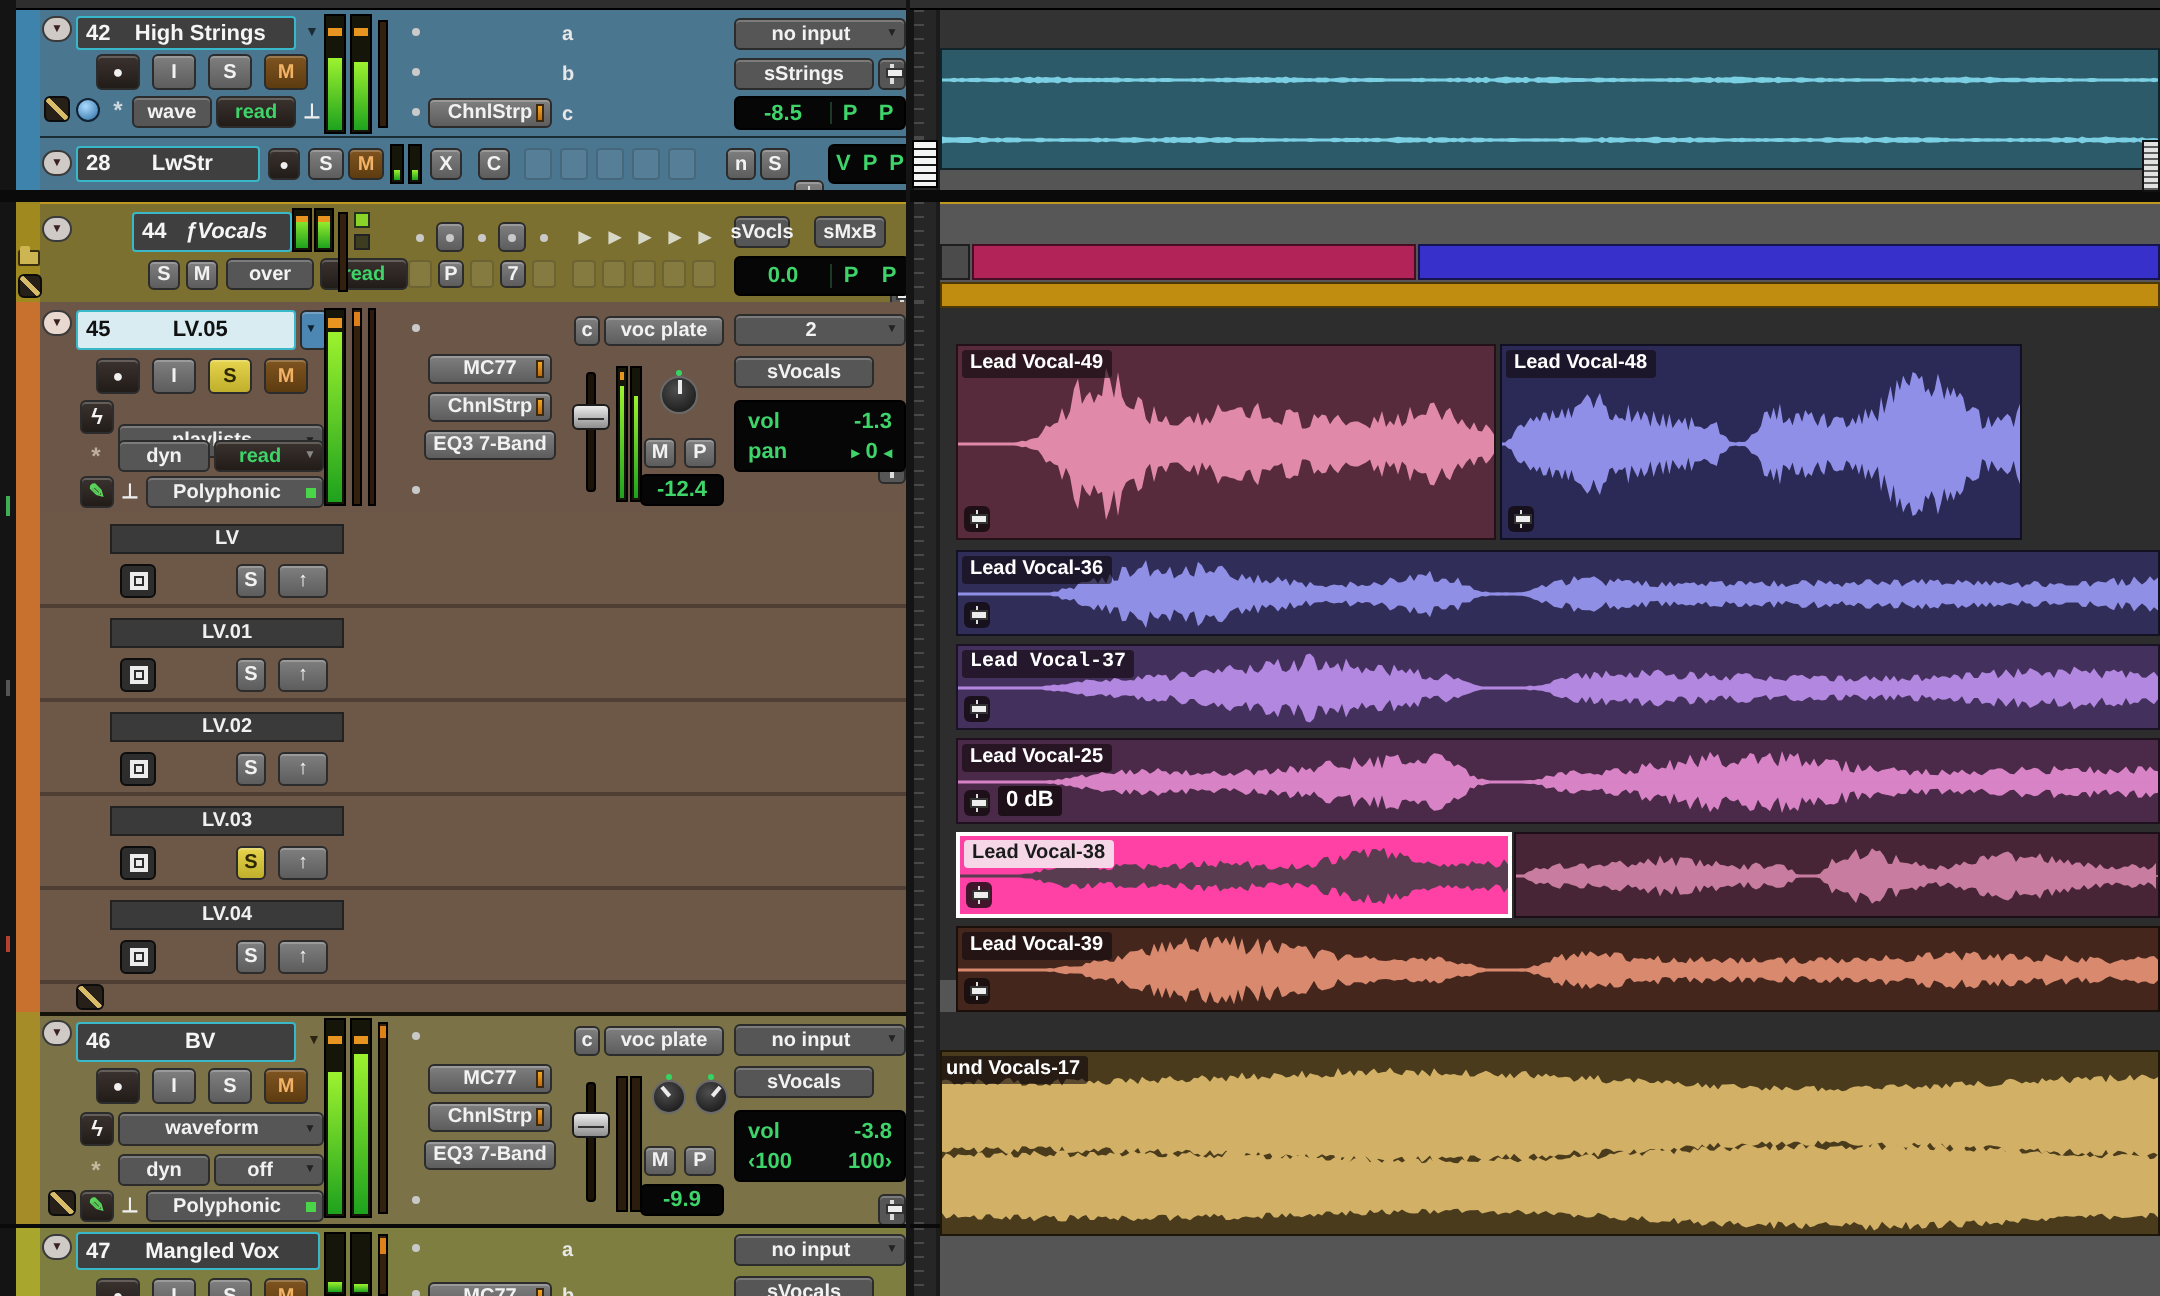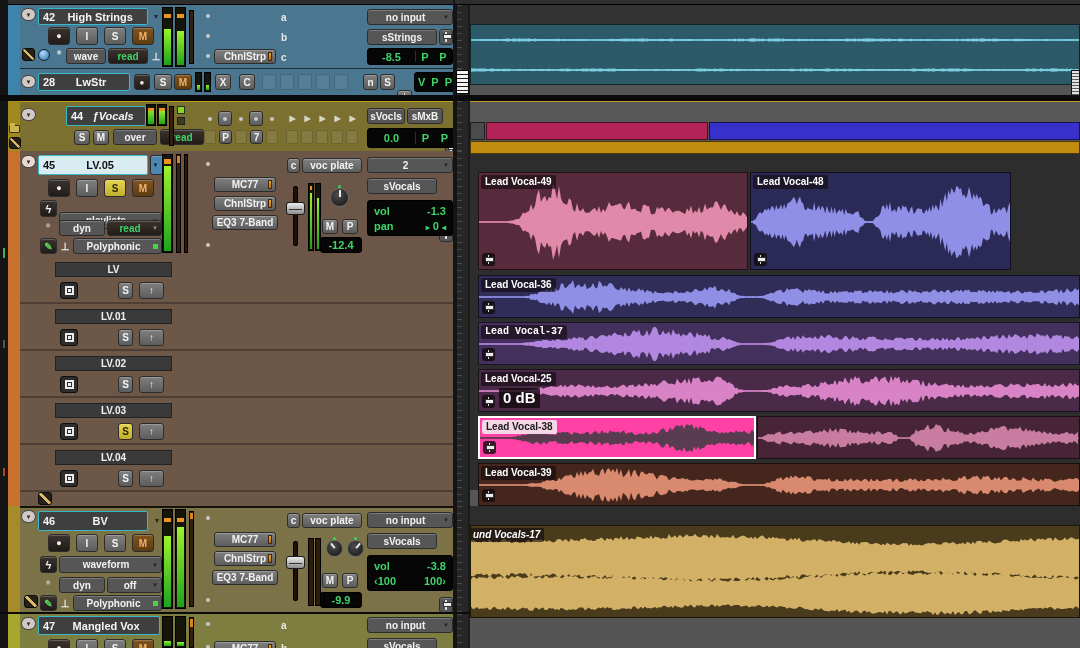--- a/index.html
+++ b/index.html
@@ -80,21 +80,21 @@
          background-image:repeating-linear-gradient(to bottom,rgba(255,255,255,.16) 0 1px,transparent 1px 7px);
          background-size:5px 100%;background-repeat:no-repeat;}
   .clip{position:absolute;border:1px solid rgba(0,0,0,.6);overflow:hidden;margin-top:17px;}
   .clip.sel{border:2px solid #fff;}
   .wave{position:absolute;left:0;top:0;width:100%;height:100%;}
   .cliplabel{position:absolute;top:2px;left:2px;background:rgba(18,10,14,.62);color:#fff;
              font-weight:bold;font-size:10px;padding:1px 4px 2px;border-radius:2px;white-space:nowrap;}
   .sel .cliplabel{background:#f5d7e7;color:#1b1b1b;}
   .clipfader{position:absolute;left:3px;bottom:3px;width:13px;height:13px;background:rgba(18,10,14,.8);border-radius:3px;}
   .gainchip{position:absolute;left:20px;bottom:3px;background:rgba(18,10,14,.8);color:#fff;
-            font-weight:bold;font-size:15px;padding:1px 4px 2px;border-radius:2px;}
+            font-weight:bold;font-size:11px;padding:1px 4px 2px;border-radius:2px;}
   .piano{position:absolute;background:repeating-linear-gradient(#f4f4f4 0 3px,#181818 3px 4px);border:1px solid #000;}
   .sthumb{position:absolute;background:repeating-linear-gradient(#e2e2e2 0 2px,#5c5c5c 2px 3px);border:1px solid #111;}
 
   .lbl{position:absolute;color:#e8e8e8;font-weight:bold;font-size:10px;}
   .icn{position:absolute;display:flex;align-items:center;justify-content:center;color:#eee;font-weight:bold;}
   .orb{position:absolute;border-radius:50%;background:radial-gradient(circle at 38% 32%,#aadcff,#2a6aa0);border:1px solid #123;}
   .vline{position:absolute;background:#141414;}
   .hline{position:absolute;background:#0a0a0a;}
 </style>
 </head>
@@ -241,21 +241,21 @@
   <div class="slot" style="left:204px;top:130px;width:12px;height:14px;"></div>
   <div class="chip" style="left:219px;top:130px;width:13px;height:14px;">P</div>
   <div class="slot" style="left:235px;top:130px;width:12px;height:14px;"></div>
   <div class="chip" style="left:250px;top:130px;width:13px;height:14px;">7</div>
   <div class="slot" style="left:266px;top:130px;width:12px;height:14px;"></div>
   <div class="slot" style="left:286px;top:130px;width:12px;height:14px;"></div>
   <div class="slot" style="left:301px;top:130px;width:12px;height:14px;"></div>
   <div class="slot" style="left:316px;top:130px;width:12px;height:14px;"></div>
   <div class="slot" style="left:331px;top:130px;width:12px;height:14px;"></div>
   <div class="slot" style="left:346px;top:130px;width:12px;height:14px;"></div>
-  <div class="chip flat" style="left:367px;top:108px;width:38px;height:16px;">sVocls</div>
+  <div class="chip flat" style="left:367px;top:108px;width:28px;height:16px;">sVocls</div>
   <div class="chip flat" style="left:407px;top:108px;width:36px;height:16px;">sMxB</div>
   <div class="chip flat fgl" style="left:445px;top:108px;width:12px;height:16px;"></div>
   <div class="blackbox" style="left:367px;top:128px;width:88px;height:20px;">
     <span class="cell" style="flex:1.3;">0.0</span>
     <span class="bdiv"></span>
     <span class="cell" style="width:19px;">P</span>
     <span class="cell" style="width:19px;">P</span>
   </div>
 
   <div class="ab" style="left:20px;top:151px;width:435px;height:105px;background:#6b5648;"></div>
@@ -620,21 +620,21 @@
   </div>
   <div class="clip" style="left: 478px; top: 446px; width: 602px; height: 43px; background: rgb(68, 38, 29);">
     <svg class="wave" viewBox="0 0 600 41" preserveAspectRatio="none">
         <polygon points="0,20.3 2,20.3 4,20.3 6,20.3 8,20.3 10,20.3 12,20.3 14,20.3 16,20.3 18,20.3 20,20.3 22,20.3 24,20.3 26,20.3 28,20.3 30,20.3 32,20.3 34,20.3 36,20.3 38,20.3 40,20.3 42,20.3 44,20.3 46,20.0 48,20.2 50,19.6 52,19.3 54,18.9 56,19.4 58,19.2 60,19.2 62,19.1 64,17.4 66,17.6 68,16.1 70,16.7 72,16.6 74,15.7 76,16.9 78,16.9 80,13.8 82,15.9 84,13.6 86,11.8 88,11.6 90,11.4 92,10.2 94,13.2 96,13.9 98,7.7 100,12.2 102,6.9 104,12.3 106,6.8 108,11.0 110,8.4 112,8.0 114,4.7 116,10.6 118,10.8 120,12.1 122,6.2 124,4.4 126,10.4 128,5.3 130,4.3 132,7.9 134,4.8 136,8.8 138,3.7 140,11.2 142,5.0 144,13.2 146,11.6 148,8.9 150,5.1 152,13.5 154,7.6 156,5.6 158,10.8 160,12.9 162,7.4 164,8.1 166,9.9 168,10.4 170,8.8 172,9.4 174,9.1 176,12.2 178,15.6 180,12.0 182,10.7 184,11.2 186,11.7 188,12.7 190,16.5 192,14.7 194,13.2 196,13.3 198,14.9 200,14.9 202,14.7 204,13.8 206,15.5 208,14.6 210,16.1 212,16.4 214,16.5 216,16.3 218,15.6 220,16.0 222,16.0 224,16.8 226,15.2 228,14.7 230,15.6 232,15.1 234,16.6 236,14.5 238,15.8 240,14.2 242,14.7 244,16.8 246,16.6 248,17.4 250,18.3 252,17.5 254,18.1 256,17.7 258,18.6 260,19.6 262,19.7 264,20.3 266,20.3 268,20.3 270,20.3 272,20.3 274,20.3 276,20.3 278,20.3 280,20.3 282,20.1 284,20.2 286,19.8 288,18.6 290,19.1 292,17.7 294,17.1 296,17.3 298,14.3 300,14.7 302,12.9 304,16.4 306,14.1 308,12.7 310,14.7 312,11.5 314,14.1 316,11.6 318,12.8 320,14.2 322,13.4 324,12.5 326,14.8 328,12.2 330,12.3 332,12.9 334,16.2 336,17.0 338,14.9 340,15.4 342,15.1 344,15.7 346,14.9 348,16.1 350,13.7 352,17.3 354,17.5 356,17.0 358,14.7 360,17.1 362,17.0 364,17.6 366,14.7 368,17.1 370,15.9 372,14.2 374,16.9 376,16.6 378,15.3 380,16.1 382,17.5 384,16.1 386,14.7 388,15.8 390,17.9 392,14.6 394,17.1 396,17.0 398,14.7 400,17.1 402,17.2 404,16.3 406,15.7 408,15.8 410,14.7 412,14.9 414,18.0 416,15.8 418,14.6 420,17.2 422,18.0 424,17.5 426,16.0 428,16.8 430,14.7 432,14.6 434,16.3 436,14.5 438,16.3 440,17.7 442,15.4 444,17.3 446,16.9 448,15.0 450,14.8 452,16.0 454,16.7 456,14.9 458,15.2 460,16.5 462,16.3 464,13.4 466,15.6 468,15.7 470,15.1 472,15.9 474,17.1 476,16.7 478,16.5 480,13.2 482,14.8 484,12.4 486,12.1 488,15.7 490,15.1 492,14.2 494,12.3 496,12.8 498,11.5 500,13.7 502,16.2 504,12.3 506,12.9 508,11.8 510,12.6 512,15.9 514,15.7 516,13.3 518,15.2 520,12.7 522,16.5 524,14.0 526,12.7 528,13.1 530,15.9 532,15.7 534,14.0 536,15.0 538,17.1 540,16.2 542,16.8 544,13.1 546,14.3 548,15.3 550,15.9 552,16.8 554,13.6 556,15.7 558,16.7 560,17.4 562,14.8 564,17.0 566,14.2 568,15.0 570,14.8 572,15.6 574,17.0 576,17.9 578,17.0 580,16.4 582,15.6 584,16.4 586,15.6 588,15.6 590,14.3 592,15.1 594,15.2 596,14.3 598,14.0 600,15.9 600,26.1 598,28.0 596,27.7 594,26.8 592,26.9 590,27.7 588,26.4 586,26.4 584,25.6 582,26.4 580,25.6 578,25.0 576,24.1 574,25.0 572,26.4 570,27.2 568,27.0 566,27.8 564,25.0 562,27.2 560,24.6 558,25.3 556,26.3 554,28.4 552,25.2 550,26.1 548,26.7 546,27.7 544,28.9 542,25.2 540,25.8 538,24.9 536,27.0 534,28.0 532,26.3 530,26.1 528,28.9 526,29.3 524,28.0 522,25.5 520,29.3 518,26.8 516,28.7 514,26.3 512,26.1 510,29.4 508,30.2 506,29.1 504,29.7 502,25.8 500,28.3 498,30.5 496,29.2 494,29.7 492,27.8 490,26.9 488,26.3 486,29.9 484,29.6 482,27.2 480,28.8 478,25.5 476,25.3 474,24.9 472,26.1 470,26.9 468,26.3 466,26.4 464,28.6 462,25.7 460,25.5 458,26.8 456,27.1 454,25.3 452,26.0 450,27.2 448,27.0 446,25.1 444,24.7 442,26.6 440,24.3 438,25.7 436,27.5 434,25.7 432,27.4 430,27.3 428,25.2 426,26.0 424,24.5 422,24.0 420,24.8 418,27.4 416,26.2 414,24.0 412,27.1 410,27.3 408,26.2 406,26.3 404,25.7 402,24.8 400,24.9 398,27.3 396,25.0 394,24.9 392,27.4 390,24.1 388,26.2 386,27.3 384,25.9 382,24.5 380,25.9 378,26.7 376,25.4 374,25.1 372,27.8 370,26.1 368,24.9 366,27.3 364,24.4 362,25.0 360,24.9 358,27.3 356,25.0 354,24.5 352,24.7 350,28.3 348,25.9 346,27.1 344,26.3 342,26.9 340,26.6 338,27.1 336,25.0 334,25.8 332,29.1 330,29.7 328,29.8 326,27.2 324,29.5 322,28.6 320,27.8 318,29.2 316,30.4 314,27.9 312,30.5 310,27.3 308,29.3 306,27.9 304,25.6 302,29.1 300,27.3 298,27.7 296,24.7 294,24.9 292,24.3 290,22.9 288,23.4 286,22.2 284,21.8 282,21.9 280,21.7 278,21.7 276,21.7 274,21.7 272,21.7 270,21.7 268,21.7 266,21.7 264,21.7 262,22.3 260,22.4 258,23.4 256,24.3 254,23.9 252,24.5 250,23.7 248,24.6 246,25.4 244,25.2 242,27.3 240,27.8 238,26.2 236,27.5 234,25.4 232,26.9 230,26.4 228,27.3 226,26.8 224,25.2 222,26.0 220,26.0 218,26.4 216,25.7 214,25.5 212,25.6 210,25.9 208,27.4 206,26.5 204,28.2 202,27.3 200,27.1 198,27.1 196,28.7 194,28.8 192,27.3 190,25.5 188,29.3 186,30.3 184,30.8 182,31.3 180,30.0 178,26.4 176,29.8 174,32.9 172,32.6 170,33.2 168,31.6 166,32.1 164,33.9 162,34.6 160,29.1 158,31.2 156,36.4 154,34.4 152,28.5 150,36.9 148,33.1 146,30.4 144,28.8 142,37.0 140,30.8 138,38.3 136,33.2 134,37.2 132,34.1 130,37.7 128,36.7 126,31.6 124,37.6 122,35.8 120,29.9 118,31.2 116,31.4 114,37.3 112,34.0 110,33.6 108,31.0 106,35.2 104,29.7 102,35.1 100,29.8 98,34.3 96,28.1 94,28.8 92,31.8 90,30.6 88,30.4 86,30.2 84,28.4 82,26.1 80,28.2 78,25.1 76,25.1 74,26.3 72,25.4 70,25.3 68,25.9 66,24.4 64,24.6 62,22.9 60,22.8 58,22.8 56,22.6 54,23.1 52,22.7 50,22.4 48,21.8 46,22.0 44,21.7 42,21.7 40,21.7 38,21.7 36,21.7 34,21.7 32,21.7 30,21.7 28,21.7 26,21.7 24,21.7 22,21.7 20,21.7 18,21.7 16,21.7 14,21.7 12,21.7 10,21.7 8,21.7 6,21.7 4,21.7 2,21.7 0,21.7 " fill="#d8896e"></polygon>
         <rect x="0" y="20.5" width="600" height="1" fill="#d8896e" opacity="0.85"></rect>
       </svg>
     <span class="cliplabel">Lead Vocal-39</span>
     <span class="clipfader fgl"></span>
   </div>
 
-  <div class="clip" style="left: 470px; top: 508px; width: 610px; height: 93px; background: rgb(73, 59, 27); font-style: italic;">
+  <div class="clip" style="left: 470px; top: 508px; width: 610px; height: 93px; background: rgb(73, 59, 27);">
     <svg class="wave" viewBox="0 0 608 91" preserveAspectRatio="none">
         <polygon points="0,14.3 2,13.7 4,14.4 6,16.2 8,15.7 10,16.4 12,15.0 14,15.0 16,16.3 18,13.5 20,14.6 22,16.6 24,15.7 26,15.6 28,16.4 30,14.9 32,13.2 34,13.0 36,15.5 38,13.9 40,16.9 42,16.8 44,15.5 46,15.6 48,16.7 50,16.8 52,16.0 54,16.9 56,14.6 58,13.5 60,16.8 62,13.5 64,13.6 66,13.7 68,14.3 70,13.2 72,14.9 74,14.4 76,15.8 78,14.2 80,15.6 82,16.4 84,16.0 86,13.5 88,13.0 90,13.5 92,15.4 94,13.1 96,14.3 98,16.0 100,12.4 102,13.9 104,14.7 106,14.2 108,15.6 110,12.8 112,13.2 114,12.0 116,13.7 118,14.6 120,13.9 122,15.1 124,14.8 126,12.9 128,13.1 130,11.6 132,12.7 134,14.9 136,12.1 138,13.3 140,12.6 142,14.7 144,11.7 146,12.1 148,13.3 150,10.3 152,13.5 154,13.0 156,10.7 158,13.9 160,12.2 162,12.7 164,13.4 166,10.5 168,11.0 170,11.5 172,12.7 174,12.4 176,11.2 178,12.5 180,9.2 182,13.0 184,10.6 186,11.3 188,11.6 190,12.9 192,11.8 194,12.5 196,12.4 198,8.0 200,11.5 202,10.9 204,9.2 206,12.0 208,9.3 210,9.5 212,11.7 214,9.8 216,8.2 218,10.6 220,10.1 222,9.9 224,7.7 226,10.2 228,11.0 230,11.6 232,9.0 234,9.3 236,9.6 238,11.9 240,8.9 242,10.4 244,12.2 246,8.1 248,10.6 250,11.7 252,10.9 254,11.4 256,11.0 258,11.6 260,11.7 262,8.7 264,12.2 266,12.3 268,11.0 270,10.3 272,9.4 274,10.2 276,11.5 278,12.3 280,10.7 282,13.0 284,10.6 286,13.1 288,11.2 290,9.7 292,9.5 294,12.1 296,13.2 298,11.0 300,12.4 302,10.7 304,12.2 306,11.5 308,12.8 310,12.6 312,12.4 314,12.8 316,14.9 318,13.9 320,12.0 322,14.1 324,11.7 326,13.9 328,11.5 330,15.0 332,15.7 334,15.2 336,14.0 338,14.6 340,14.6 342,13.4 344,13.3 346,15.4 348,13.1 350,13.8 352,14.4 354,15.5 356,15.5 358,14.4 360,15.8 362,14.1 364,14.5 366,16.1 368,14.9 370,16.2 372,17.3 374,17.1 376,16.6 378,15.2 380,17.7 382,16.0 384,18.2 386,16.3 388,18.8 390,16.2 392,16.2 394,16.1 396,16.0 398,17.3 400,18.2 402,17.9 404,16.9 406,17.2 408,17.7 410,19.3 412,17.7 414,19.2 416,16.8 418,17.8 420,19.2 422,17.4 424,18.1 426,19.1 428,19.1 430,18.1 432,17.1 434,17.3 436,16.9 438,19.8 440,17.7 442,19.4 444,18.6 446,19.3 448,18.5 450,19.6 452,19.2 454,18.0 456,17.4 458,17.1 460,17.4 462,16.7 464,17.2 466,18.5 468,18.2 470,18.7 472,16.7 474,16.2 476,16.3 478,17.5 480,17.1 482,16.0 484,17.2 486,18.6 488,17.4 490,17.7 492,16.5 494,18.6 496,16.1 498,16.4 500,18.2 502,15.7 504,17.7 506,15.1 508,15.0 510,14.8 512,16.7 514,16.1 516,17.0 518,14.4 520,15.9 522,17.1 524,17.4 526,17.0 528,16.7 530,16.2 532,14.0 534,13.4 536,13.7 538,14.8 540,15.8 542,14.7 544,15.5 546,14.9 548,15.9 550,13.0 552,14.6 554,13.6 556,14.4 558,13.8 560,12.0 562,14.2 564,15.6 566,13.1 568,12.4 570,13.5 572,12.5 574,14.2 576,12.5 578,12.1 580,12.1 582,15.1 584,11.2 586,13.3 588,14.6 590,14.2 592,13.6 594,11.4 596,14.3 598,12.5 600,11.3 602,11.9 604,13.0 606,13.6 608,12.5 608,51.5 606,50.4 604,51.0 602,52.1 600,52.7 598,51.5 596,49.7 594,52.6 592,50.4 590,49.8 588,49.4 586,50.7 584,52.8 582,48.9 580,51.9 578,51.9 576,51.5 574,49.8 572,51.5 570,50.5 568,51.6 566,50.9 564,48.4 562,49.8 560,52.0 558,50.2 556,49.6 554,50.4 552,49.4 550,51.0 548,48.1 546,49.1 544,48.5 542,49.3 540,48.2 538,49.2 536,50.3 534,50.6 532,50.0 530,47.8 528,47.3 526,47.0 524,46.6 522,46.9 520,48.1 518,49.6 516,47.0 514,47.9 512,47.3 510,49.2 508,49.0 506,48.9 504,46.3 502,48.3 500,45.8 498,47.6 496,47.9 494,45.4 492,47.5 490,46.3 488,46.6 486,45.4 484,46.8 482,48.0 480,46.9 478,46.5 476,47.7 474,47.8 472,47.3 470,45.3 468,45.8 466,45.5 464,46.8 462,47.3 460,46.6 458,46.9 456,46.6 454,46.0 452,44.8 450,44.4 448,45.5 446,44.7 444,45.4 442,44.6 440,46.3 438,44.2 436,47.1 434,46.7 432,46.9 430,45.9 428,44.9 426,44.9 424,45.9 422,46.6 420,44.8 418,46.2 416,47.2 414,44.8 412,46.3 410,44.7 408,46.3 406,46.8 404,47.1 402,46.1 400,45.8 398,46.7 396,48.0 394,47.9 392,47.8 390,47.8 388,45.2 386,47.7 384,45.8 382,48.0 380,46.3 378,48.8 376,47.4 374,46.9 372,46.7 370,47.8 368,49.1 366,47.9 364,49.5 362,49.9 360,48.2 358,49.6 356,48.5 354,48.5 352,49.6 350,50.2 348,50.9 346,48.6 344,50.7 342,50.6 340,49.4 338,49.4 336,50.0 334,48.8 332,48.3 330,49.0 328,52.5 326,50.1 324,52.3 322,49.9 320,52.0 318,50.1 316,49.1 314,51.2 312,51.6 310,51.4 308,51.2 306,52.5 304,51.8 302,53.3 300,51.6 298,53.0 296,50.8 294,51.9 292,54.5 290,54.3 288,52.8 286,50.9 284,53.4 282,51.0 280,53.3 278,51.7 276,52.5 274,53.8 272,54.6 270,53.7 268,53.0 266,51.7 264,51.8 262,55.3 260,52.3 258,52.4 256,53.0 254,52.6 252,53.1 250,52.3 248,53.4 246,55.9 244,51.8 242,53.6 240,55.1 238,52.1 236,54.4 234,54.7 232,55.0 230,52.4 228,53.0 226,53.8 224,56.3 222,54.1 220,53.9 218,53.4 216,55.8 214,54.2 212,52.3 210,54.5 208,54.7 206,52.0 204,54.8 202,53.1 200,52.5 198,56.0 196,51.6 194,51.5 192,52.2 190,51.1 188,52.4 186,52.7 184,53.4 182,51.0 180,54.8 178,51.5 176,52.8 174,51.6 172,51.3 170,52.5 168,53.0 166,53.5 164,50.6 162,51.3 160,51.8 158,50.1 156,53.3 154,51.0 152,50.5 150,53.7 148,50.7 146,51.9 144,52.3 142,49.3 140,51.4 138,50.7 136,51.9 134,49.1 132,51.3 130,52.4 128,50.9 126,51.1 124,49.2 122,48.9 120,50.1 118,49.4 116,50.3 114,52.0 112,50.8 110,51.2 108,48.4 106,49.8 104,49.3 102,50.1 100,51.6 98,48.0 96,49.7 94,50.9 92,48.6 90,50.5 88,51.0 86,50.5 84,48.0 82,47.6 80,48.4 78,49.8 76,48.2 74,49.6 72,49.1 70,50.8 68,49.7 66,50.3 64,50.4 62,50.5 60,47.2 58,50.5 56,49.4 54,47.1 52,48.0 50,47.2 48,47.3 46,48.4 44,48.5 42,47.2 40,47.1 38,50.1 36,48.5 34,51.0 32,50.8 30,49.1 28,47.6 26,48.4 24,48.3 22,47.4 20,49.4 18,50.5 16,47.7 14,49.0 12,49.0 10,47.6 8,48.3 6,47.8 4,49.6 2,50.3 0,49.7 " fill="#d2b166"></polygon>
         <rect x="0" y="31.5" width="608" height="1" fill="#d2b166" opacity="0.85"></rect>
         <polygon points="0,53.5 2,50.8 4,51.4 6,53.1 8,51.1 10,51.5 12,51.6 14,51.4 16,52.4 18,50.3 20,50.3 22,52.7 24,52.9 26,50.9 28,50.7 30,50.2 32,51.9 34,50.0 36,52.6 38,52.8 40,50.4 42,50.5 44,51.8 46,49.4 48,50.6 50,51.6 52,52.4 54,51.4 56,52.1 58,49.5 60,49.2 62,49.4 64,52.6 66,52.0 68,50.3 70,51.7 72,52.5 74,50.0 76,50.0 78,51.9 80,51.4 82,51.7 84,50.2 86,50.9 88,49.8 90,52.3 92,51.5 94,50.2 96,49.5 98,50.8 100,50.1 102,50.9 104,50.0 106,50.8 108,52.4 110,52.6 112,52.5 114,49.5 116,51.2 118,52.5 120,50.6 122,50.8 124,49.9 126,51.4 128,52.4 130,51.8 132,52.9 134,51.3 136,53.1 138,51.7 140,52.6 142,50.0 144,50.0 146,50.7 148,50.3 150,51.4 152,51.7 154,51.4 156,51.1 158,51.7 160,50.5 162,53.6 164,53.6 166,51.3 168,51.2 170,53.3 172,51.2 174,53.5 176,51.8 178,51.9 180,51.4 182,52.2 184,53.0 186,51.6 188,53.1 190,52.3 192,54.3 194,54.3 196,52.9 198,52.6 200,54.1 202,52.1 204,54.7 206,53.3 208,53.1 210,52.3 212,52.5 214,55.1 216,53.5 218,53.9 220,55.4 222,53.1 224,52.6 226,54.9 228,53.9 230,55.2 232,54.0 234,53.4 236,53.3 238,53.4 240,55.6 242,55.3 244,53.0 246,55.0 248,53.3 250,54.3 252,55.0 254,54.7 256,55.5 258,55.6 260,53.5 262,54.5 264,54.9 266,54.9 268,55.0 270,53.3 272,53.8 274,54.3 276,54.5 278,52.6 280,53.4 282,53.7 284,53.2 286,54.4 288,55.1 290,54.1 292,52.7 294,53.3 296,54.4 298,52.8 300,53.8 302,54.5 304,53.2 306,52.4 308,53.8 310,53.7 312,53.3 314,53.0 316,51.2 318,52.6 320,52.0 322,51.3 324,51.2 326,51.7 328,53.6 330,52.9 332,52.1 334,50.7 336,51.1 338,50.2 340,49.7 342,49.8 344,51.5 346,51.0 348,49.9 350,52.0 352,50.1 354,48.9 356,48.9 358,48.6 360,49.4 362,49.3 364,49.1 366,51.1 368,48.0 370,49.6 372,49.7 374,50.4 376,48.1 378,49.3 380,47.1 382,47.8 384,49.3 386,49.4 388,47.7 390,46.6 392,48.8 394,49.6 396,47.6 398,48.7 400,47.0 402,46.3 404,46.8 406,47.3 408,48.1 410,47.8 412,47.0 414,49.1 416,45.5 418,49.3 420,48.7 422,46.5 424,47.8 426,48.8 428,46.4 430,45.5 432,48.4 434,46.4 436,46.9 438,48.0 440,48.4 442,49.0 444,47.4 446,47.2 448,47.1 450,46.8 452,48.6 454,47.4 456,49.0 458,47.9 460,47.5 462,44.9 464,47.8 466,44.8 468,45.9 470,49.1 472,47.3 474,45.6 476,47.4 478,46.4 480,45.7 482,49.1 484,45.1 486,47.0 488,48.1 490,45.6 492,46.1 494,48.9 496,49.1 498,45.7 500,46.2 502,48.3 504,49.9 506,48.2 508,46.4 510,46.2 512,49.4 514,49.3 516,49.9 518,47.7 520,46.9 522,49.5 524,47.7 526,48.5 528,48.6 530,47.4 532,50.1 534,49.3 536,49.2 538,48.4 540,50.7 542,50.7 544,50.1 546,49.9 548,49.6 550,50.9 552,49.4 554,51.0 556,50.9 558,51.8 560,51.6 562,52.0 564,51.8 566,51.6 568,52.1 570,52.0 572,51.0 574,52.6 576,51.6 578,52.7 580,53.1 582,51.5 584,50.1 586,52.1 588,51.6 590,51.0 592,51.1 594,51.3 596,51.6 598,51.9 600,52.1 602,50.9 604,53.6 606,53.3 608,51.2 608,82.8 606,80.7 604,80.4 602,83.1 600,81.9 598,82.1 596,82.4 594,82.7 592,82.9 590,83.0 588,82.4 586,81.9 584,83.9 582,82.5 580,80.9 578,81.3 576,82.4 574,81.4 572,83.0 570,82.0 568,81.9 566,82.4 564,82.2 562,82.0 560,82.4 558,82.2 556,83.1 554,83.0 552,84.6 550,83.1 548,84.4 546,84.1 544,83.9 542,83.3 540,83.3 538,85.6 536,84.8 534,84.7 532,83.9 530,86.6 528,85.4 526,85.5 524,86.3 522,84.5 520,87.1 518,86.3 516,84.1 514,84.7 512,84.6 510,87.8 508,87.6 506,85.8 504,84.1 502,85.7 500,87.8 498,88.3 496,84.9 494,85.1 492,87.9 490,88.4 488,85.9 486,87.0 484,88.9 482,84.9 480,88.3 478,87.6 476,86.6 474,88.4 472,86.7 470,84.9 468,88.1 466,89.2 464,86.2 462,89.1 460,86.5 458,86.1 456,85.0 454,86.6 452,85.4 450,87.2 448,86.9 446,86.8 444,86.6 442,85.0 440,85.6 438,86.0 436,87.1 434,87.6 432,85.6 430,88.5 428,87.6 426,85.2 424,86.2 422,87.5 420,85.3 418,84.7 416,88.5 414,84.9 412,87.0 410,86.2 408,85.9 406,86.7 404,87.2 402,87.7 400,87.0 398,85.3 396,86.4 394,84.4 392,85.2 390,87.4 388,86.3 386,84.6 384,84.7 382,86.2 380,86.9 378,84.7 376,85.9 374,83.6 372,84.3 370,84.4 368,86.0 366,82.9 364,84.9 362,84.7 360,84.6 358,85.4 356,85.1 354,85.1 352,83.9 350,82.0 348,84.1 346,83.0 344,82.5 342,84.2 340,84.3 338,83.8 336,82.9 334,83.3 332,81.9 330,81.1 328,80.4 326,82.3 324,82.8 322,82.7 320,82.0 318,81.4 316,82.8 314,81.0 312,80.7 310,80.3 308,80.2 306,81.6 304,80.8 302,79.5 300,80.2 298,81.2 296,79.6 294,80.7 292,81.3 290,79.9 288,78.9 286,79.6 284,80.8 282,80.3 280,80.6 278,81.4 276,79.5 274,79.7 272,80.2 270,80.7 268,79.0 266,79.1 264,79.1 262,79.5 260,80.5 258,78.4 256,78.5 254,79.3 252,79.0 250,79.7 248,80.7 246,79.0 244,81.0 242,78.7 240,78.4 238,80.6 236,80.7 234,80.6 232,80.0 230,78.8 228,80.1 226,79.1 224,81.4 222,80.9 220,78.6 218,80.1 216,80.5 214,78.9 212,81.5 210,81.7 208,80.9 206,80.7 204,79.3 202,81.9 200,79.9 198,81.4 196,81.1 194,79.7 192,79.7 190,81.7 188,80.9 186,82.4 184,81.0 182,81.8 180,82.6 178,82.1 176,82.2 174,80.5 172,82.8 170,80.7 168,82.8 166,82.7 164,80.4 162,80.4 160,83.5 158,82.3 156,82.9 154,82.6 152,82.3 150,82.6 148,83.7 146,83.3 144,84.0 142,84.0 140,81.4 138,82.3 136,80.9 134,82.7 132,81.1 130,82.2 128,81.6 126,82.6 124,84.1 122,83.2 120,83.4 118,81.5 116,82.8 114,84.5 112,81.5 110,81.4 108,81.6 106,83.2 104,84.0 102,83.1 100,83.9 98,83.2 96,84.5 94,83.8 92,82.5 90,81.7 88,84.2 86,83.1 84,83.8 82,82.3 80,82.6 78,82.1 76,84.0 74,84.0 72,81.5 70,82.3 68,83.7 66,82.0 64,81.4 62,84.6 60,84.8 58,84.5 56,81.9 54,82.6 52,81.6 50,82.4 48,83.4 46,84.6 44,82.2 42,83.5 40,83.6 38,81.2 36,81.4 34,84.0 32,82.1 30,83.8 28,83.3 26,83.1 24,81.1 22,81.3 20,83.7 18,83.7 16,81.6 14,82.6 12,82.4 10,82.5 8,82.9 6,80.9 4,82.6 2,83.2 0,80.5 " fill="#d2b166"></polygon>
         <rect x="0" y="66.5" width="608" height="1" fill="#d2b166" opacity="0.85"></rect>
       </svg>
     <span class="cliplabel" style="left:-2px;">und Vocals-17</span>
   </div>
 
   <div class="sthumb" style="left:1071px;top:70px;width:9px;height:26px;"></div>

